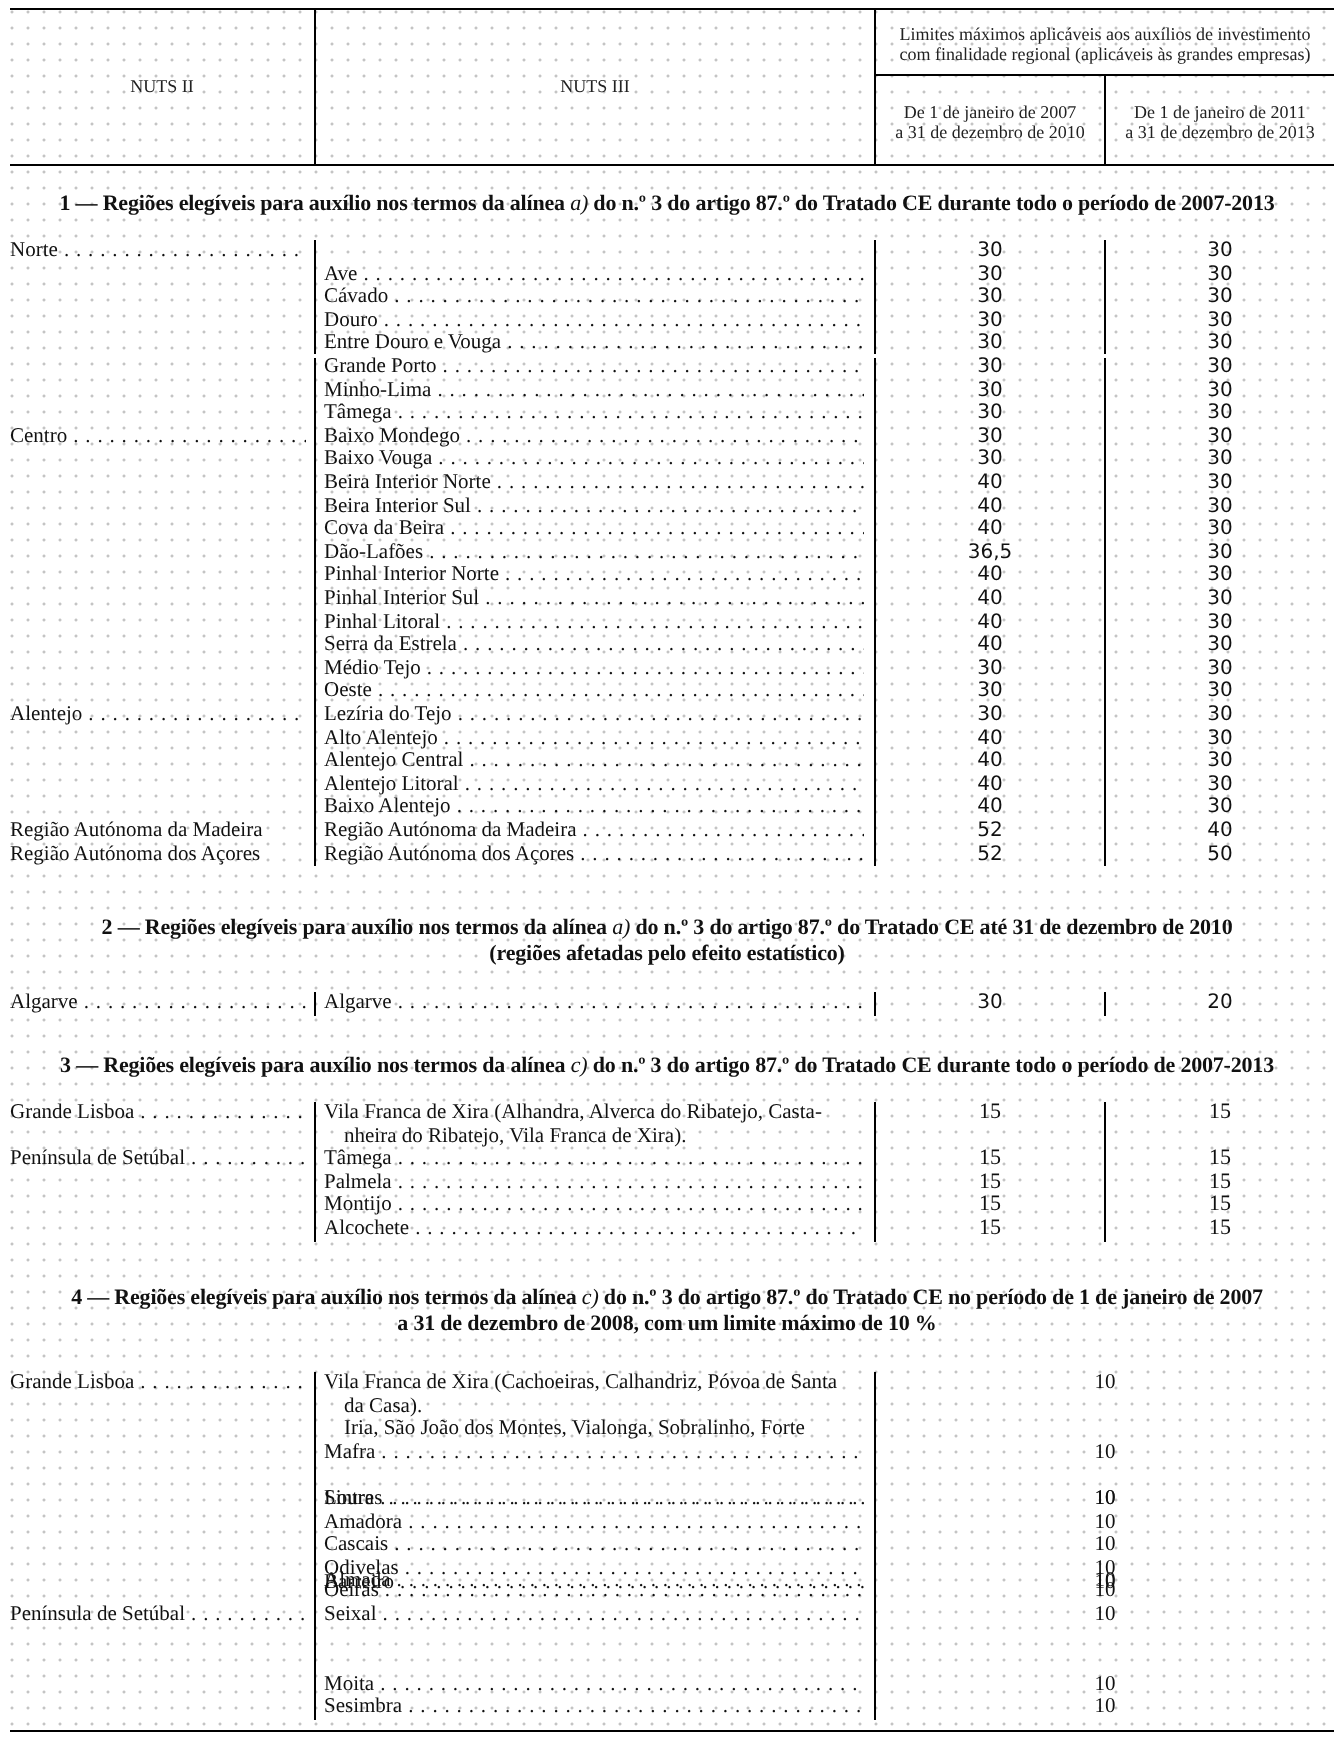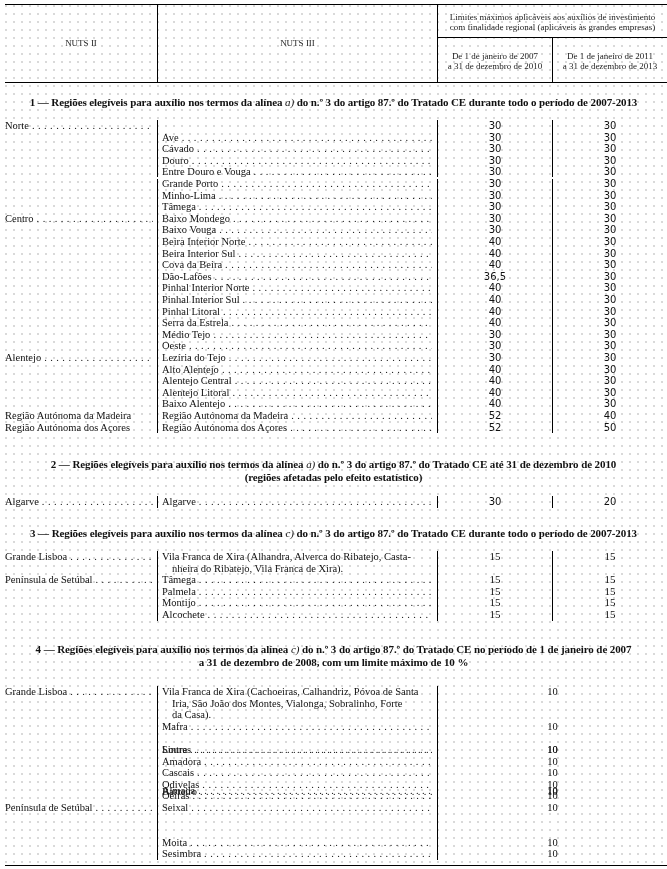--- a/index.html
+++ b/index.html
@@ -260,21 +260,21 @@
     <div class="vl" style="left: 552px; top: 551px; height: 69.6px;"></div>
   </div>
 
 <div class="sec" style="top:643px;">
   <div><span>4 — Regiões elegíveis para auxílio nos termos da alínea </span><i>c)</i><span> do n.º 3 do artigo 87.º do Tratado CE no período de 1 de janeiro de 2007</span></div>
   <div>a 31 de dezembro de 2008, com um limite máximo de 10 %</div>
 </div>
 <div id="sec4">
     <div class="row" style="top: 686px; height: 34.8px;">
       <div class="cell c2 dots">Grande Lisboa</div>
-      <div class="cell c3 multi"><span>Vila Franca de Xira (Cachoeiras, Calhandriz, Póvoa de Santa</span><br><span class="ind">Iria, São João dos Montes, Vialonga, Sobralinho, Forte</span><span class="ind">da Casa).</span></div>
+      <div class="cell c3 multi"><span>Vila Franca de Xira (Cachoeiras, Calhandriz, Póvoa de Santa</span><br><span class="ind">da Casa).</span><span class="ind">Iria, São João dos Montes, Vialonga, Sobralinho, Forte</span></div>
       <div class="cell vm">10</div>
     </div>
     <div class="row" style="top: 720.8px; height: 11.6px;">
       <div class="cell c3 dots">Mafra</div>
       <div class="cell vm">10</div>
     </div>
     <div class="row" style="top: 744px; height: 11.6px;">
       <div class="cell c3 dots">Loures</div>
       <div class="cell vm">10</div>
     </div>

